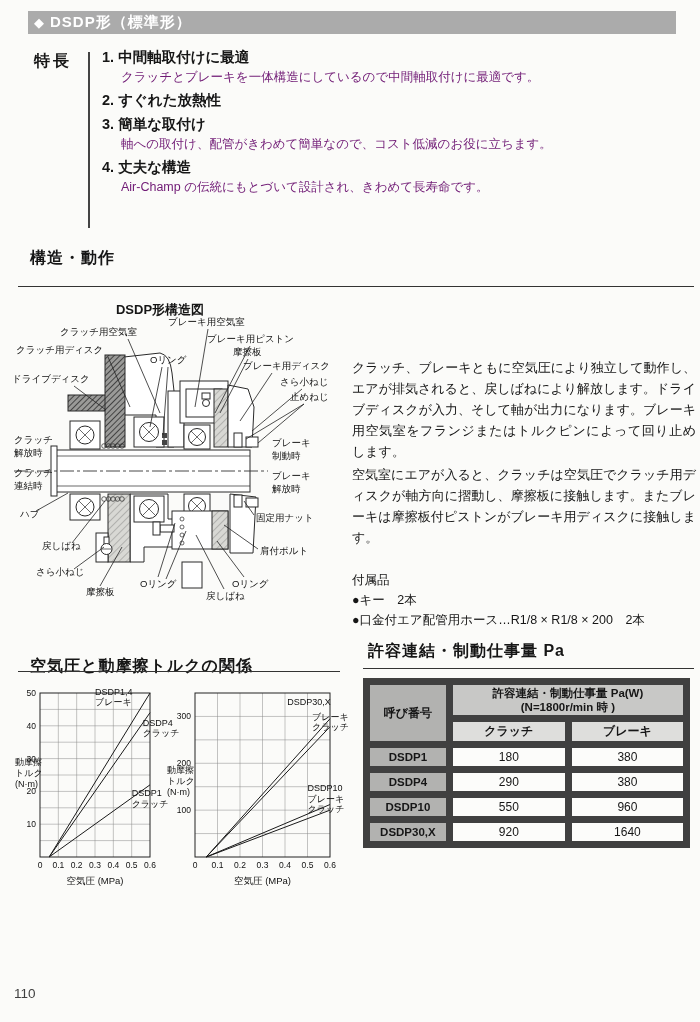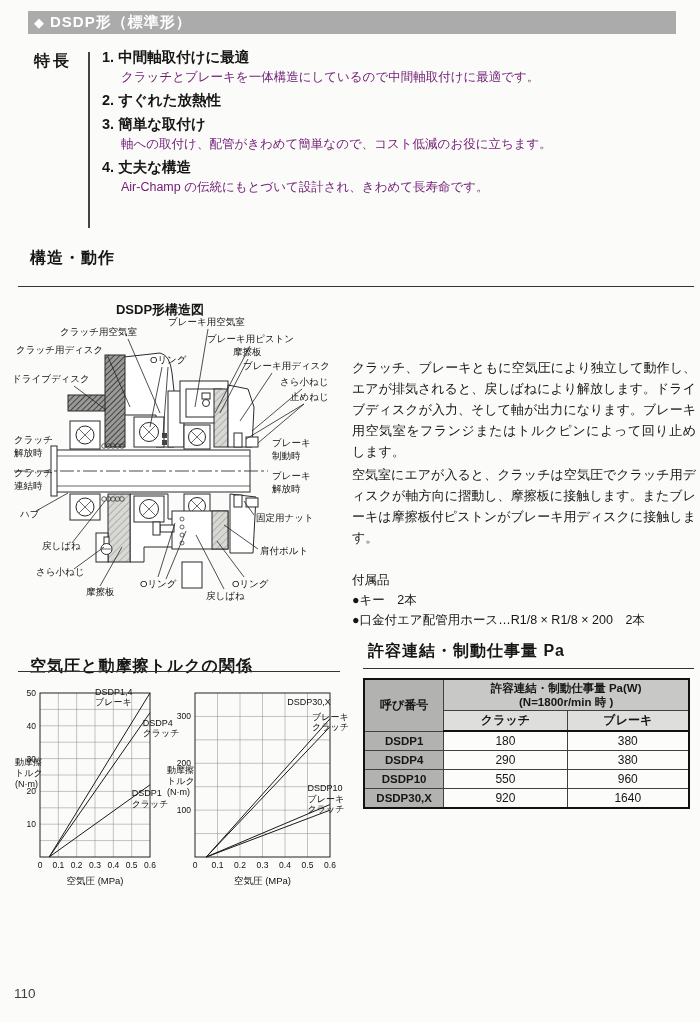--- a/index.html
+++ b/index.html
@@ -36,21 +36,21 @@
   .desc-col{position:absolute;left:352px;top:312px;width:344px;font-size:13px;line-height:1.62;text-align:justify;margin-top:45px;}
   .desc-col p{margin:0 0 2px 0;}
   .accessories{margin-top:22px;font-size:12.5px;line-height:1.6;text-align:left;}
   
   #charts-svg{position:absolute;left:15px;top:678px;}
   
   .spec-table{
     position:absolute;left:363px;top:678px;width:327px;
     border:2px solid #111;border-collapse:collapse;font-size:12px;
   }
-  .spec-table td,.spec-table th{border:1px solid #404040;text-align:center;vertical-align:middle;padding:0;}
+  .spec-table td,.spec-table th{border:7px solid #404040;text-align:center;vertical-align:middle;padding:0;}
   .th-name{background:#b2b2b0;font-weight:bold;width:79px;font-size:12px;}
   .th-main{background:#c8c8c6;font-weight:bold;height:30px;font-size:11.5px;line-height:1.25;}
   .th-sub{background:#dededc;font-weight:bold;height:19px;border-bottom:2px solid #111 !important;}
   .row-name{background:#b2b2b0;font-weight:bold;height:18px;font-size:11.5px;}
   .cell-val{background:#fcfcfa;height:18px;font-size:12px;}
   .page-number{position:absolute;left:14px;top:986px;font-size:13.5px;color:#404040;}
 </style>
 </head>
 <body>
 

